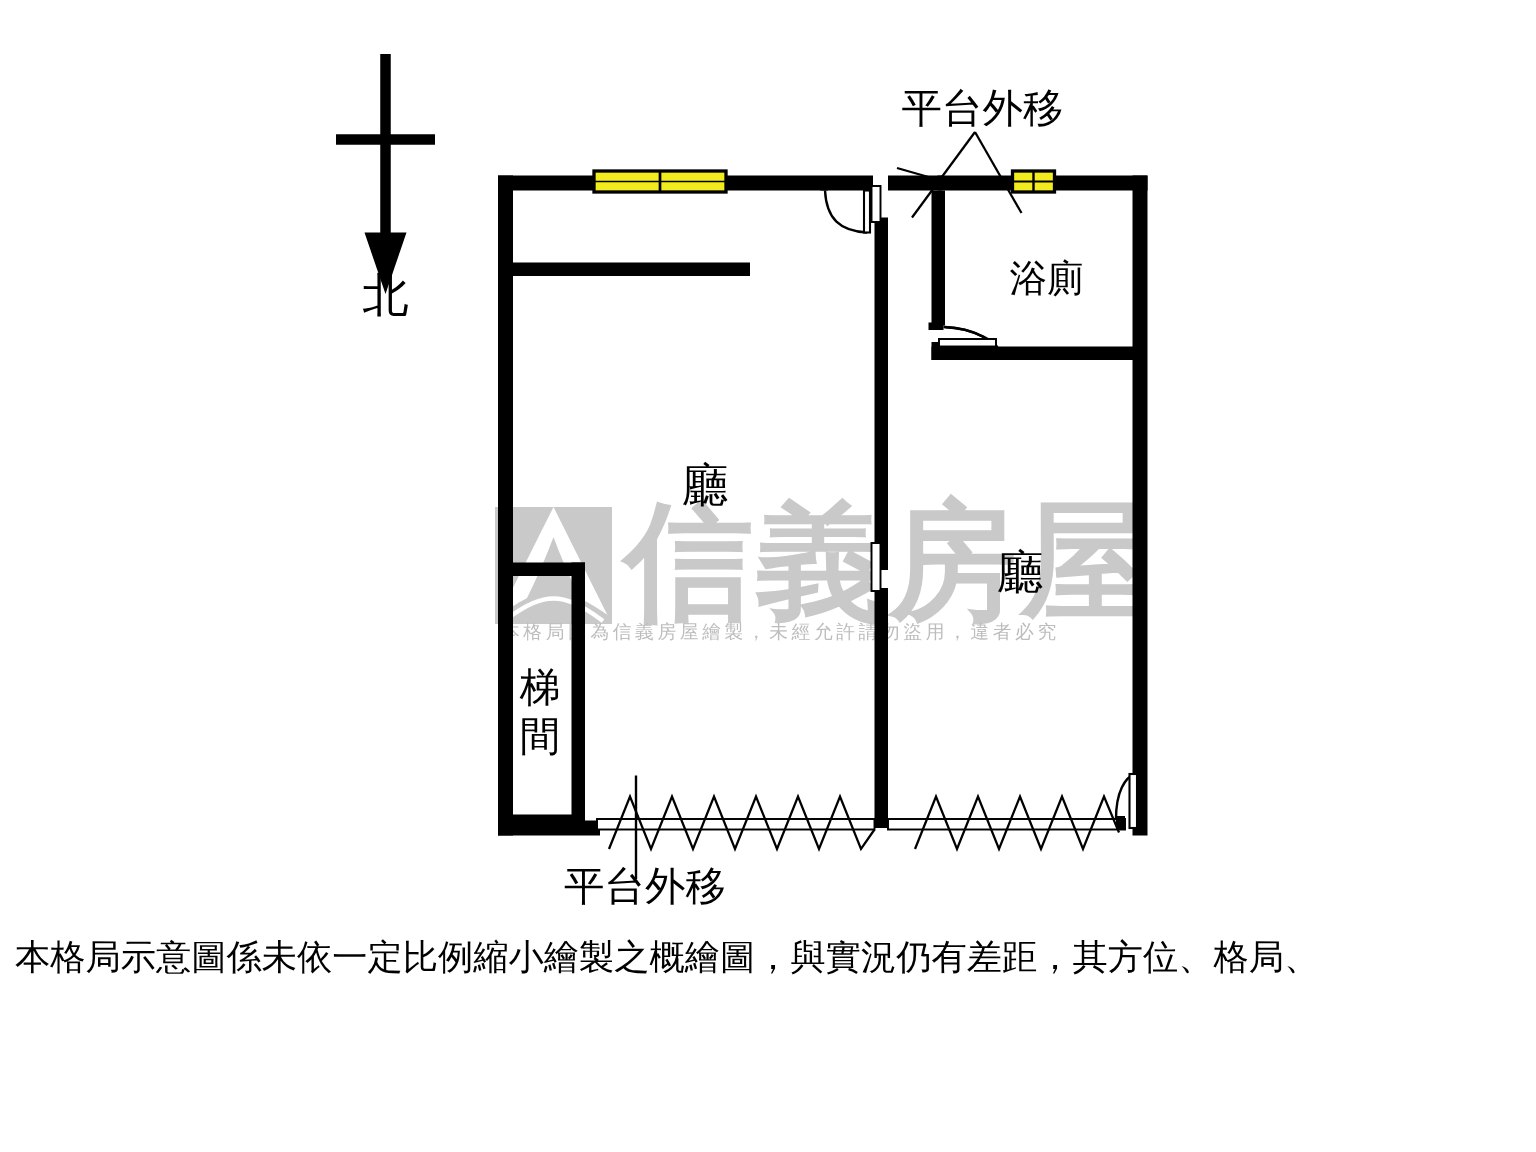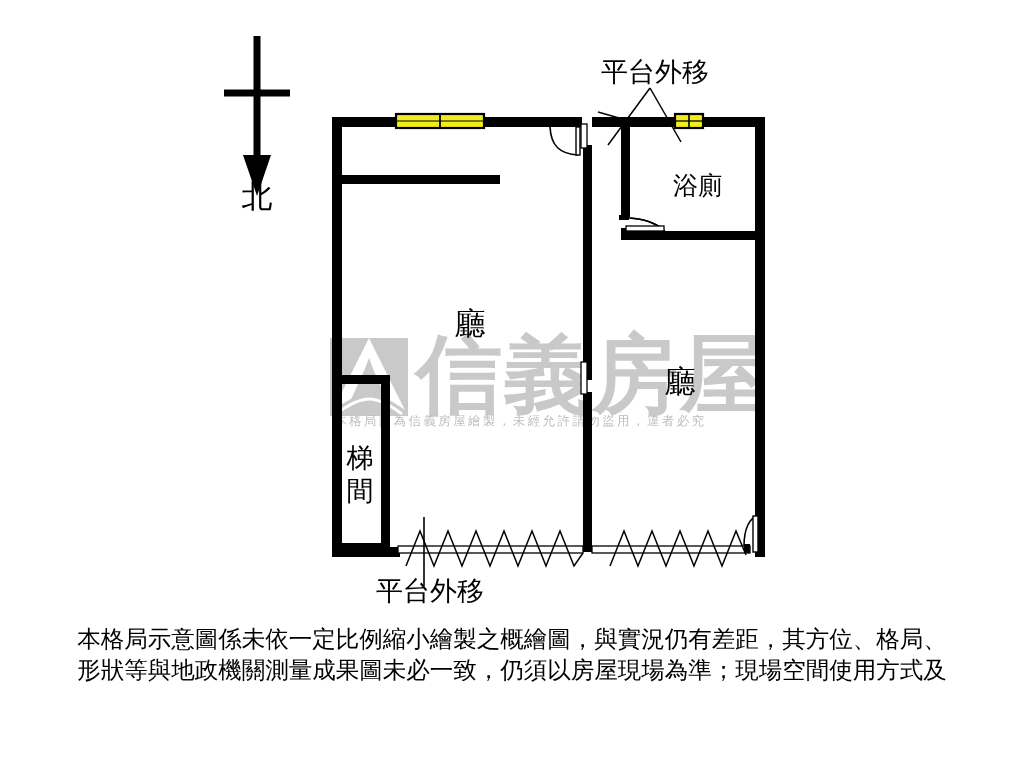--- a/index.html
+++ b/index.html
@@ -7,21 +7,21 @@
     width:1024px;height:768px;background:#ffffff;
     font-family:"Liberation Serif","DejaVu Serif",serif;
     overflow:hidden;position:relative;
   }
   #stage{position:absolute;left:0;top:0;width:1024px;height:768px;}
   .plan-svg{position:absolute;left:0;top:0;width:1024px;height:768px;}
   .disclaimer{
     position:absolute;left:10px;top:624px;width:1004px;
     font-family:"Liberation Serif","DejaVu Serif",serif;
     font-size:23.5px;line-height:31px;color:#000;
-    letter-spacing:0px;text-align:center;
+    letter-spacing:0px;text-align:left;
   }
   .disclaimer div{white-space:nowrap;}
 </style>
 </head>
 <body>
 
 <div id="stage">
 
   <svg class="plan-svg" viewBox="0 0 1024 768" xmlns="http://www.w3.org/2000/svg">
 
@@ -153,16 +153,15 @@
       <text x="655" y="81" font-size="27" text-anchor="middle">平台外移</text>
       <text x="430" y="600" font-size="27" text-anchor="middle">平台外移</text>
     </g>
 
     <text x="257" y="207" font-size="31" text-anchor="middle" font-family="'Liberation Serif','DejaVu Serif',serif" fill="#000">北</text>
 
   </svg>
 
   <div class="disclaimer">
     <div>本格局示意圖係未依一定比例縮小繪製之概繪圖，與實況仍有差距，其方位、格局、</div>
-    <div>形狀等與地政機關測量成果圖未必一致，仍須以房屋現場為準；現場空間使用方式及</div>
   </div>
 
 </div>
 
 </body></html>

